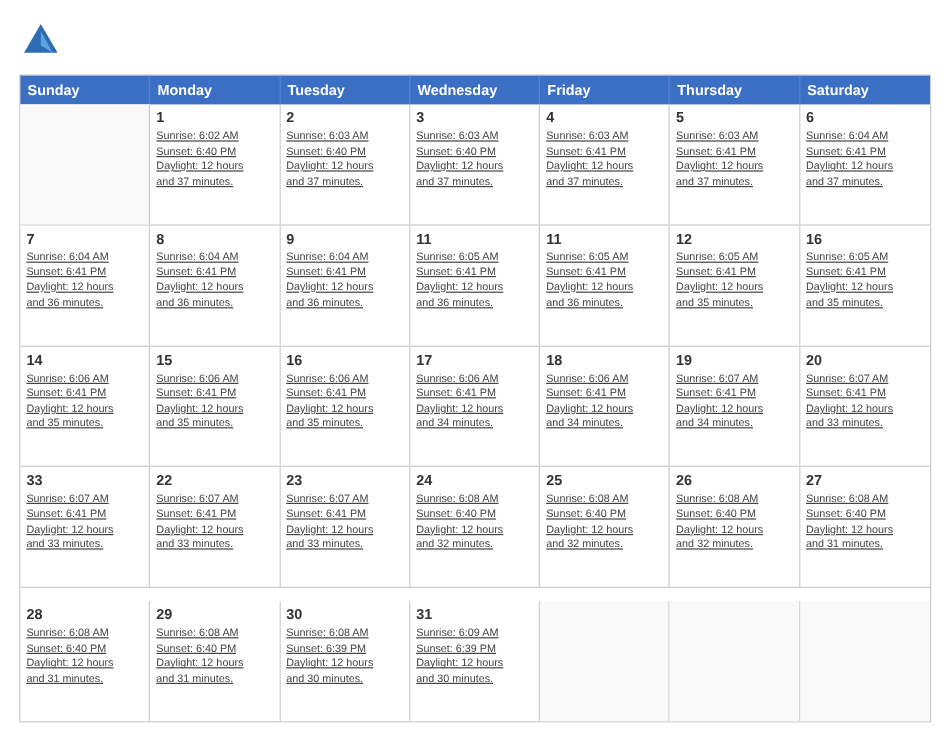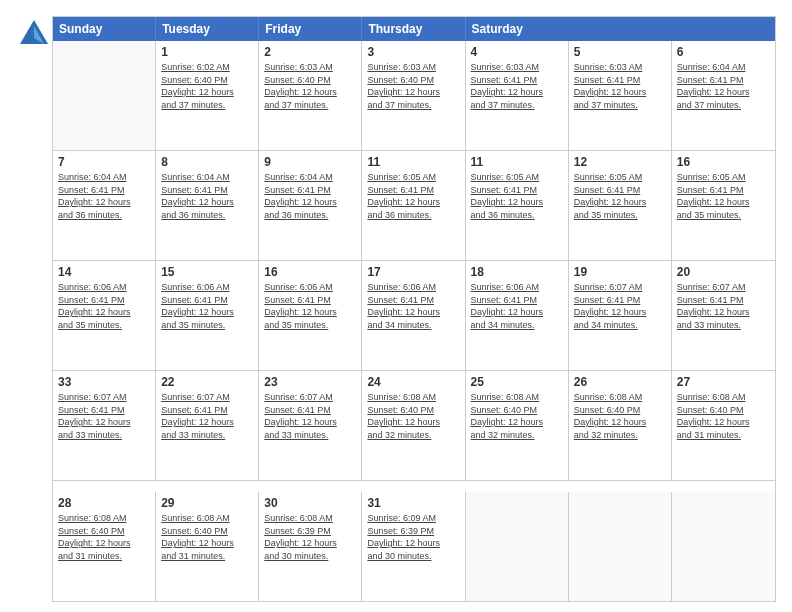--- a/index.html
+++ b/index.html
@@ -8,21 +8,21 @@
       background: #fff;
       width: 792px;
       height: 612px;
       overflow: hidden;
     }
     .page {
       width: 792px;
       height: 612px;
       padding: 16px 16px 10px 16px;
       display: flex;
-      flex-direction: row;
+      flex-direction: column;
     }
     .header {
       display: flex;
       justify-content: space-between;
       align-items: flex-start;
       margin-bottom: 10px;
     }
     .logo-area {
       display: flex;
       align-items: center;
@@ -120,21 +120,23 @@
     </div>
     <div class="title-area">
       <div class="month-year"></div>
       <div class="location"></div>
     </div>
   </div>
 
   <div class="calendar">
     <div class="cal-header">
     <div class="cal-header-cell">Sunday</div>
+        <div class="cal-header-cell">Monday</div>
         <div class="cal-header-cell">Tuesday</div>
+        <div class="cal-header-cell">Wednesday</div>
         <div class="cal-header-cell">Friday</div>
         <div class="cal-header-cell">Thursday</div>
         <div class="cal-header-cell">Saturday</div>
       </div>
     <div class="cal-body">
     <div class="cal-row">
           <div class="cal-cell empty"></div>
           <div class="cal-cell">
             <div class="day-num">1</div>
             <div class="cell-info">Sunrise: 6:02 AM<br>Sunset: 6:40 PM<br>Daylight: 12 hours<br>and 37 minutes.</div>

